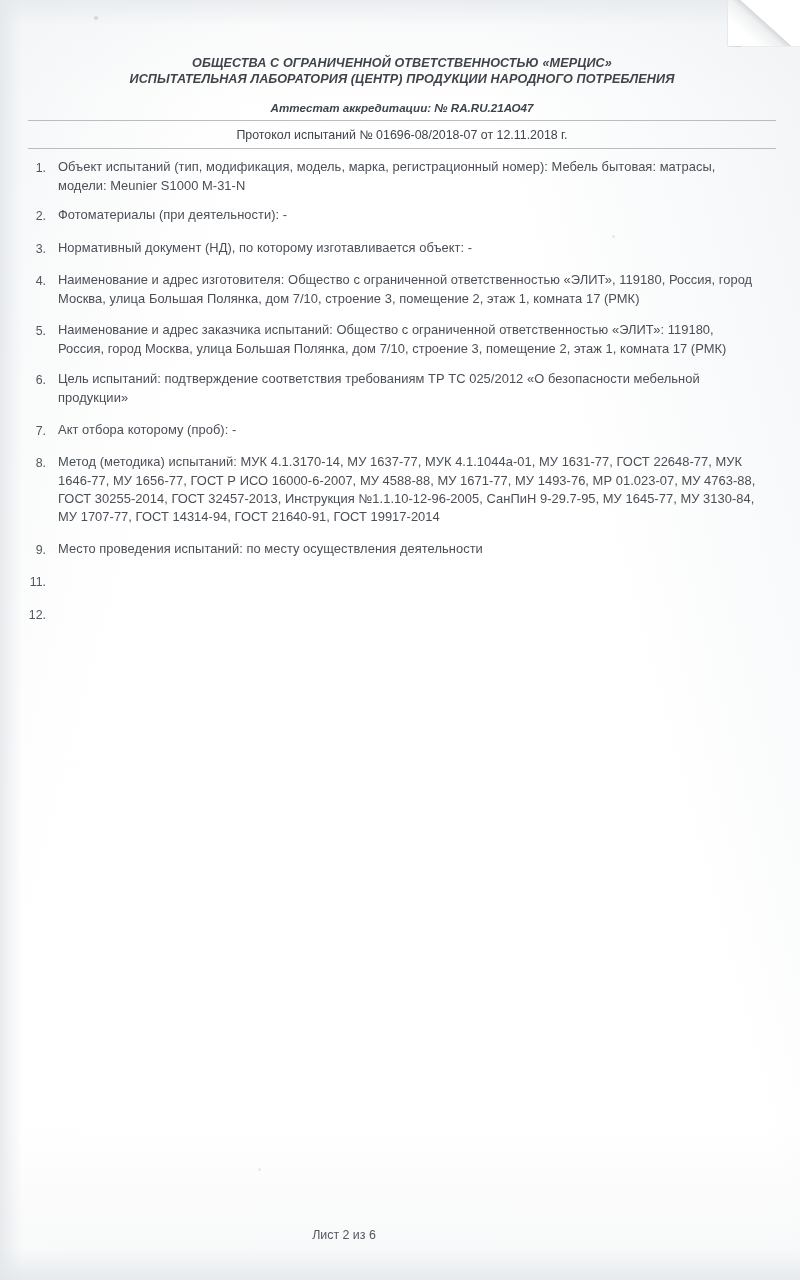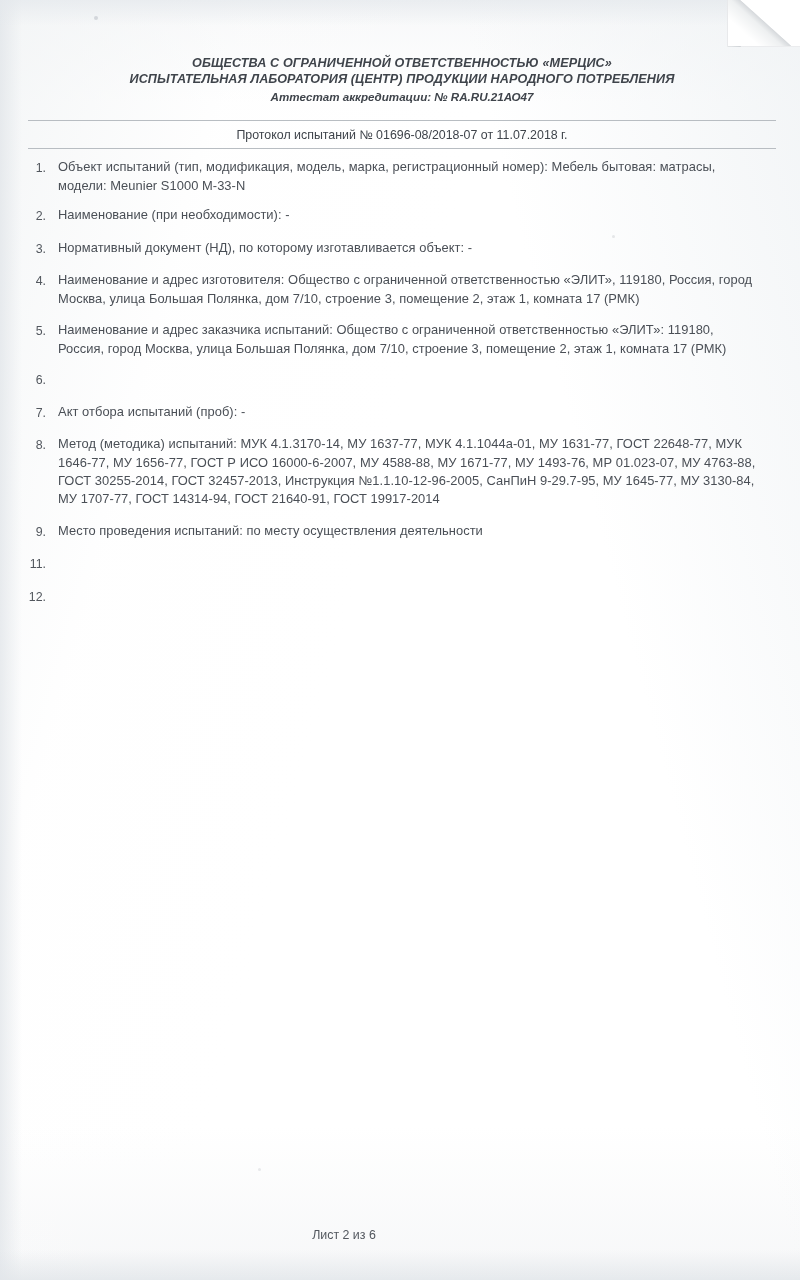--- a/index.html
+++ b/index.html
@@ -79,21 +79,21 @@
     font-size: 12.6px;
     letter-spacing: .1px;
     line-height: 16px;
     color: #3f444b;
   }
   .header-accred {
     font-style: italic;
     font-weight: bold;
     font-size: 11.6px;
     line-height: 17px;
-    margin-top: 1px;
+    margin-top: 12px;
     color: #3f444b;
   }
 
   .protocol-bar {
     position: absolute;
     left: 28px;
     top: 120px;
     width: 748px;
     text-align: center;
     border-top: 1px solid #b8bdc2;
@@ -161,57 +161,58 @@
 
 <div class="content">
 
   <div class="header">
     <div class="header-line">ОБЩЕСТВА С ОГРАНИЧЕННОЙ ОТВЕТСТВЕННОСТЬЮ «МЕРЦИС»</div>
     <div class="header-line">ИСПЫТАТЕЛЬНАЯ ЛАБОРАТОРИЯ (ЦЕНТР) ПРОДУКЦИИ НАРОДНОГО ПОТРЕБЛЕНИЯ</div>
     <div class="header-accred">Аттестат аккредитации: № RA.RU.21АО47</div>
   </div>
 
   <div class="protocol-bar">
-    <span class="txt">Протокол испытаний № 01696-08/2018-07 от 11.07.2018 г.</span>
+    <span class="txt">Протокол испытаний № 01696-08/2018-07 от 12.11.2018 г.</span>
   </div>
 
   <div class="items">
 
     <div class="item">
       <div class="num">1.</div>
-      <div class="body">Объект испытаний (тип, модификация, модель, марка, регистрационный номер): Мебель бытовая: матрасы, модели: Meunier S1000 M-33-N</div>
+      <div class="body">Объект испытаний (тип, модификация, модель, марка, регистрационный номер): Мебель бытовая: матрасы, модели: Meunier S1000 M-31-N</div>
     </div>
 
     <div class="item" style="margin-bottom:13px;">
       <div class="num">2.</div>
-      <div class="body">Наименование (при необходимости): -</div>
+      <div class="body">Фотоматериалы (при деятельности): -</div>
     </div>
 
     <div class="item" style="margin-bottom:13px;">
       <div class="num">3.</div>
       <div class="body">Нормативный документ (НД), по которому изготавливается объект: -</div>
     </div>
 
     <div class="item" style="margin-bottom:12px;">
       <div class="num">4.</div>
       <div class="body">Наименование и адрес изготовителя: Общество с ограниченной ответственностью «ЭЛИТ», 119180, Россия, город Москва, улица Большая Полянка, дом 7/10, строение 3, помещение 2, этаж 1, комната 17 (РМК)</div>
     </div>
 
     <div class="item" style="margin-bottom:12px;">
       <div class="num">5.</div>
       <div class="body">Наименование и адрес заказчика испытаний: Общество с ограниченной ответственностью «ЭЛИТ»: 119180, Россия, город Москва, улица Большая Полянка, дом 7/10, строение 3, помещение 2, этаж 1, комната 17 (РМК)</div>
     </div>
 
     <div class="item" style="margin-bottom:13px;">
       <div class="num">6.</div>
+      <div class="body">Цель испытаний: подтверждение соответствия требованиям ТР ТС 025/2012 «О безопасности мебельной продукции»</div>
     </div>
 
     <div class="item" style="margin-bottom:13px;">
       <div class="num">7.</div>
-      <div class="body">Акт отбора испытаний (проб): -</div>
+      <div class="body">Акт отбора которому (проб): -</div>
     </div>
 
     <div class="item tight" style="margin-bottom:13px;">
       <div class="num">8.</div>
       <div class="body">Метод (методика) испытаний: МУК 4.1.3170-14, МУ 1637-77, МУК 4.1.1044а-01, МУ 1631-77, ГОСТ 22648-77, МУК 1646-77, МУ 1656-77, ГОСТ Р ИСО 16000-6-2007, МУ 4588-88, МУ 1671-77, МУ 1493-76, МР 01.023-07, МУ 4763-88, ГОСТ 30255-2014, ГОСТ 32457-2013, Инструкция №1.1.10-12-96-2005, СанПиН 9-29.7-95, МУ 1645-77, МУ 3130-84, МУ 1707-77, ГОСТ 14314-94, ГОСТ 21640-91, ГОСТ 19917-2014</div>
     </div>
 
     <div class="item" style="margin-bottom:13px;">
       <div class="num">9.</div>
       <div class="body">Место проведения испытаний: по месту осуществления деятельности</div>

